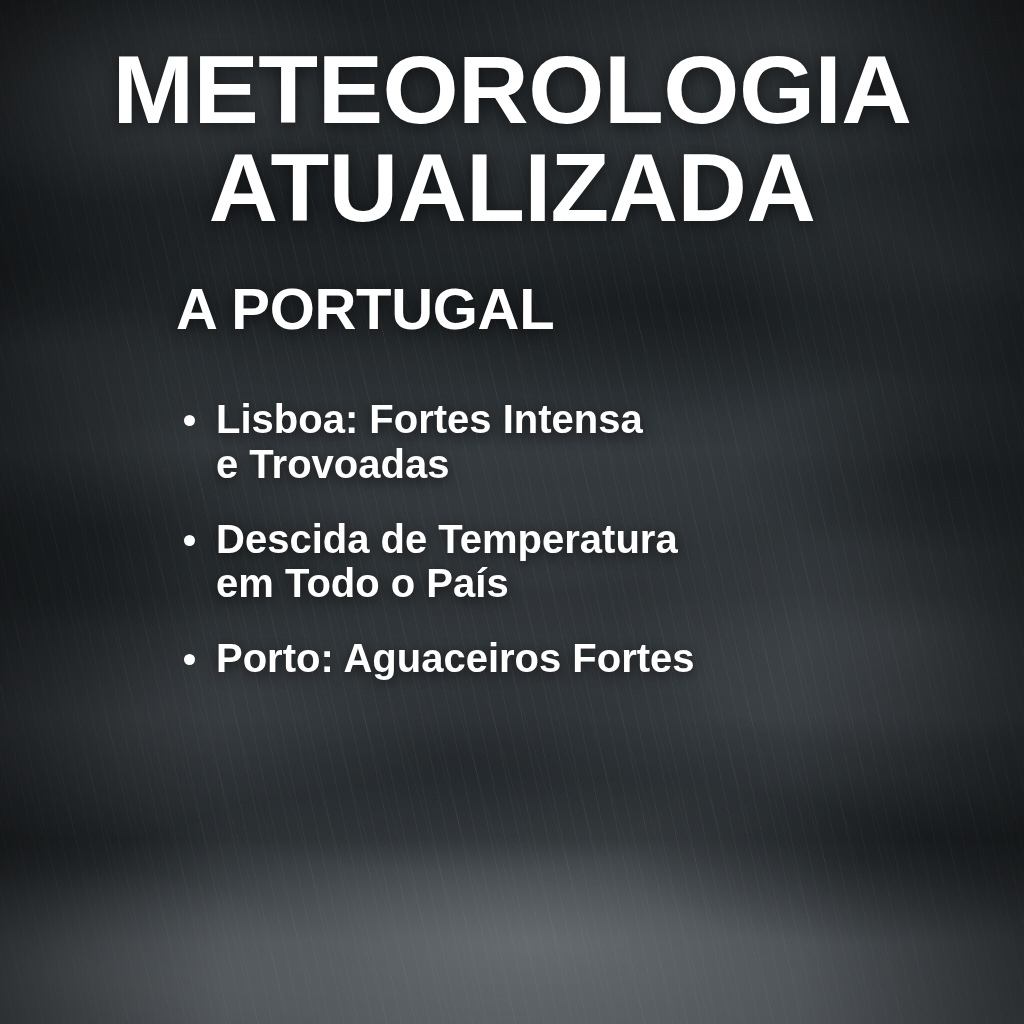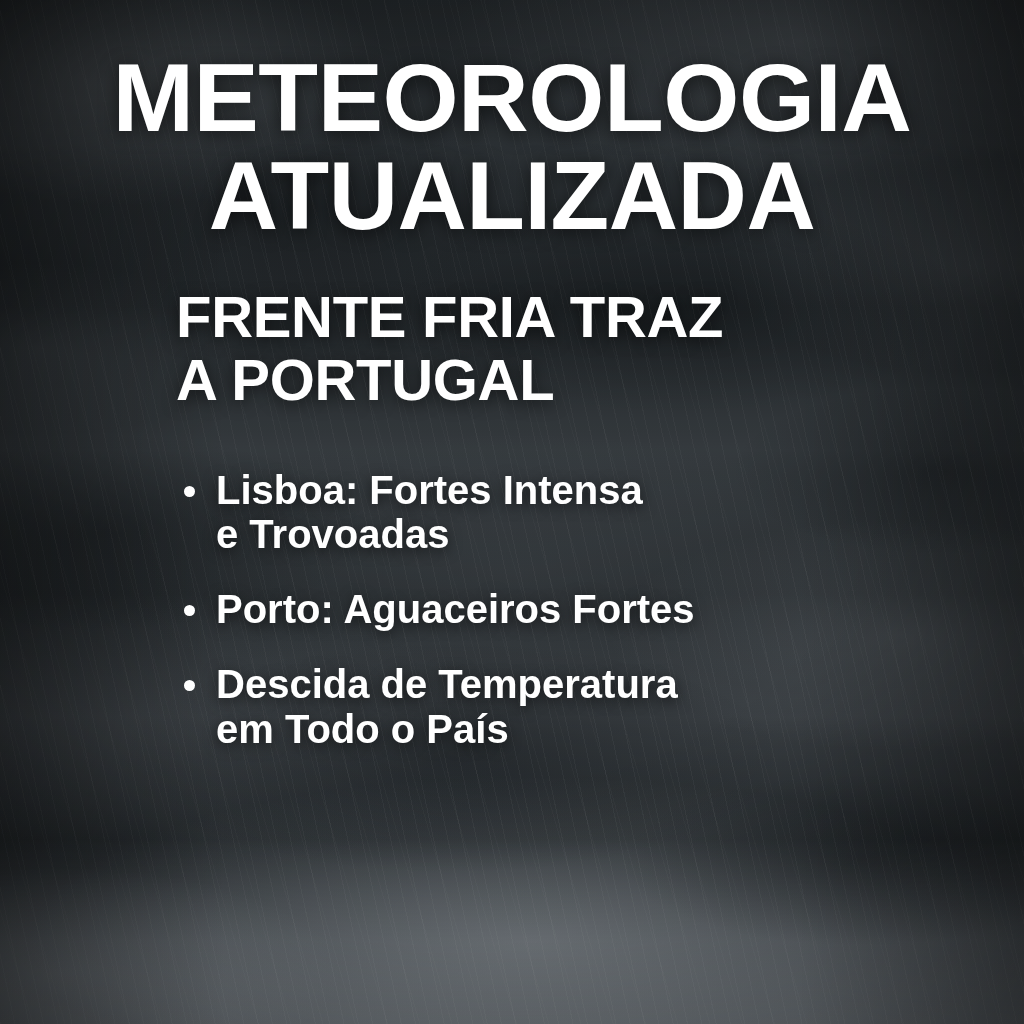--- a/index.html
+++ b/index.html
@@ -99,21 +99,21 @@
     box-sizing: border-box;
     color: #ffffff;
   }
 
   .headline {
     font-weight: 700;
     letter-spacing: -0.5px;
     text-align: center;
     line-height: 0.96;
     text-shadow: 0 3px 18px rgba(0,0,0,0.60);
-    margin: 8px;
+    margin: 0;
   }
   .headline .line1 {
     display: block;
     font-size: 96px;
     transform: scaleX(1.02);
   }
   .headline .line2 {
     display: block;
     font-size: 96px;
     margin-top: 6px;
@@ -170,35 +170,34 @@
   <div class="bg-layer bg-darken-text"></div>
 
   <div class="content">
 
     <h1 class="headline">
       <span class="line1">METEOROLOGIA</span>
       <span class="line2">ATUALIZADA</span>
     </h1>
 
     <h2 class="subhead">
-      <span class="sline">FRENTE FRIA TRAZ</span>
       <span class="sline">A PORTUGAL</span>
     </h2>
 
     <ul class="bullets">
       <li>
         <span class="dot"></span>
         <span class="btext">Lisboa: Fortes Intensa</span>
         <span class="btext2">e Trovoadas</span>
       </li>
       <li>
         <span class="dot"></span>
-        <span class="btext">Porto: Aguaceiros Fortes</span>
+        <span class="btext">Descida de Temperatura</span>
+        <span class="btext2">em Todo o País</span>
       </li>
       <li>
         <span class="dot"></span>
-        <span class="btext">Descida de Temperatura</span>
-        <span class="btext2">em Todo o País</span>
+        <span class="btext">Porto: Aguaceiros Fortes</span>
       </li>
     </ul>
 
   </div>
 </div>
 
 </body></html>

